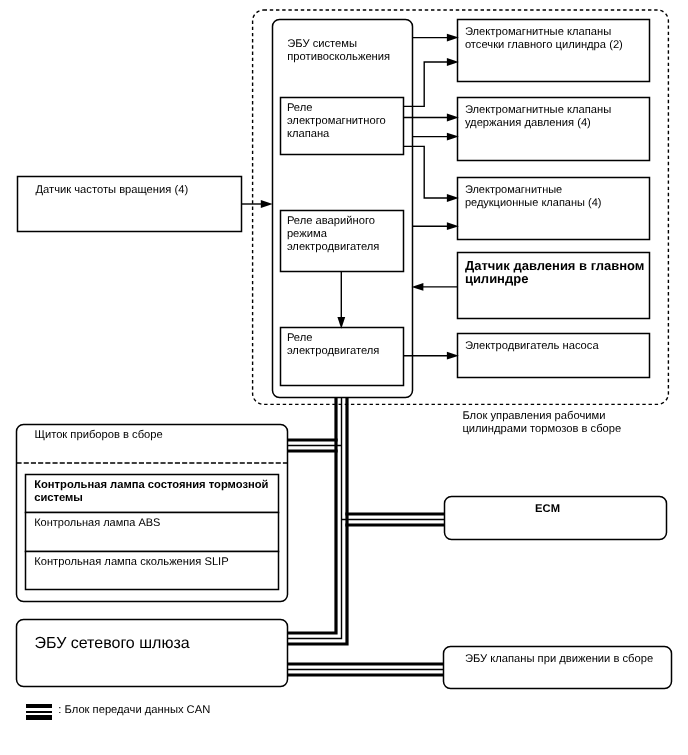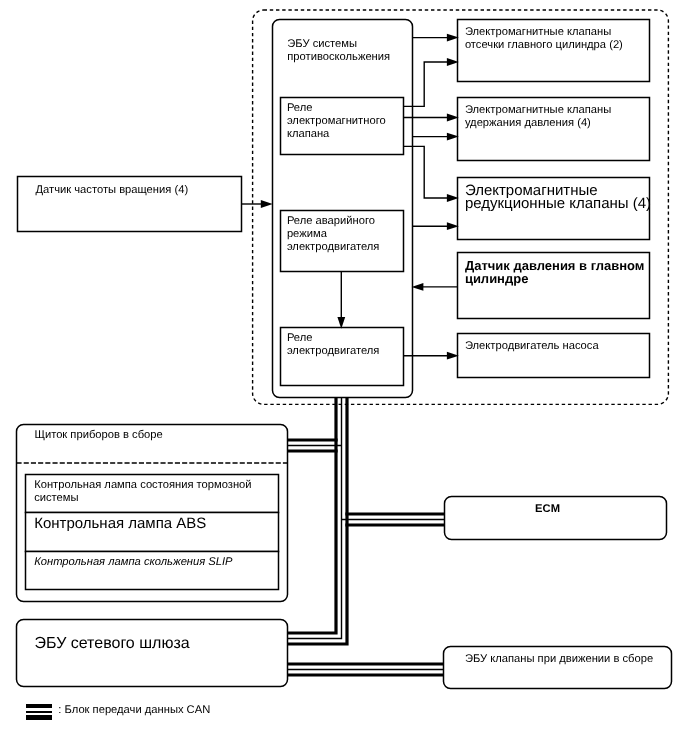--- a/index.html
+++ b/index.html
@@ -13,20 +13,22 @@
   .group-label{position:absolute;font-size:11px;line-height:13.5px;white-space:pre;color:#000;}
   .legend-icon{position:absolute;}
   .legend-icon span{position:absolute;left:0;right:0;background:#000;display:block;}
   .legend-text{position:absolute;font-size:11px;line-height:13px;white-space:pre;color:#000;}
 </style>
 </head>
 <body>
 
 <div id="diagram-canvas">
 
+  <div class="group-label" style="left: 462.4px; top: 409.9px; font-size: 11.2px; line-height: 13px;">Блок управления рабочими
+цилиндрами тормозов в сборе</div>
 
   <svg id="box-layer" viewBox="0 0 688 755" xmlns="http://www.w3.org/2000/svg">
       <rect x="17.5" y="176.5" width="224" height="55" fill="#ffffff" stroke="#000000" stroke-width="1.5"></rect>
       <rect x="272.5" y="19.5" width="140" height="378" rx="7" ry="7" fill="#ffffff" stroke="#000000" stroke-width="1.5"></rect>
       <rect x="280.5" y="97.5" width="123" height="57" fill="#ffffff" stroke="#000000" stroke-width="1.5"></rect>
       <rect x="280.5" y="210.5" width="123" height="61" fill="#ffffff" stroke="#000000" stroke-width="1.5"></rect>
       <rect x="280.5" y="327.5" width="123" height="58" fill="#ffffff" stroke="#000000" stroke-width="1.5"></rect>
       <rect x="457.5" y="19.5" width="192" height="62" fill="#ffffff" stroke="#000000" stroke-width="1.5"></rect>
       <rect x="457.5" y="97.5" width="192" height="63" fill="#ffffff" stroke="#000000" stroke-width="1.5"></rect>
       <rect x="457.5" y="177.5" width="192" height="62" fill="#ffffff" stroke="#000000" stroke-width="1.5"></rect>
@@ -50,30 +52,30 @@
 клапана</div>
       <div class="node-label" style="left: 286.9px; top: 215px; font-size: 11.2px; line-height: 13px;">Реле аварийного
 режима
 электродвигателя</div>
       <div class="node-label" style="left: 286.9px; top: 332px; font-size: 11.2px; line-height: 13px;">Реле
 электродвигателя</div>
       <div class="node-label" style="left: 464.9px; top: 25.9px; font-size: 11.2px; line-height: 13px;">Электромагнитные клапаны
 отсечки главного цилиндра (2)</div>
       <div class="node-label" style="left: 464.9px; top: 103.9px; font-size: 11.2px; line-height: 13px;">Электромагнитные клапаны
 удержания давления (4)</div>
-      <div class="node-label" style="left: 464.9px; top: 183.9px; font-size: 15px; line-height: 13px;">Электромагнитные
+      <div class="node-label" style="left: 464.9px; top: 183.9px; font-size: 11px; line-height: 13px;">Электромагнитные
 редукционные клапаны (4)</div>
       <div class="node-label" style="left: 464.9px; top: 258.9px; font-size: 13px; line-height: 13px; font-weight: bold;">Датчик давления в главном
 цилиндре</div>
       <div class="node-label" style="left: 464.9px; top: 339.9px; font-size: 11.2px; line-height: 13px;">Электродвигатель насоса</div>
       <div class="node-label" style="left: 34.4px; top: 429px; font-size: 11.2px; line-height: 13px; text-align: right;">Щиток приборов в сборе</div>
-      <div class="node-label" style="left: 34.2px; top: 479px; font-size: 11.2px; line-height: 13px;">Контрольная лампа состояния тормозной
+      <div class="node-label" style="left: 34.2px; top: 479px; font-size: 11.2px; line-height: 13px; font-weight: bold;">Контрольная лампа состояния тормозной
 системы</div>
-      <div class="node-label" style="left: 34.2px; top: 517px; font-size: 15px; line-height: 13px;">Контрольная лампа ABS</div>
-      <div class="node-label" style="left: 34.2px; top: 556px; font-size: 11.2px; line-height: 13px; font-style: italic;">Контрольная лампа скольжения SLIP</div>
+      <div class="node-label" style="left: 34.2px; top: 517px; font-size: 11px; line-height: 13px;">Контрольная лампа ABS</div>
+      <div class="node-label" style="left: 34.2px; top: 556px; font-size: 11.2px; line-height: 13px;">Контрольная лампа скольжения SLIP</div>
       <div class="node-label" style="left: 34.5px; top: 636.8px; font-size: 16px; line-height: 13px;">ЭБУ сетевого шлюза</div>
       <div class="node-label" style="left: 535.1px; top: 503.2px; font-size: 11.2px; line-height: 13px; font-weight: bold;">ECM</div>
       <div class="node-label" style="left: 464.9px; top: 653.3px; font-size: 11.2px; line-height: 13px;">ЭБУ клапаны при движении в сборе</div>
     </div>
 
   <svg id="wire-layer" viewBox="0 0 688 755" xmlns="http://www.w3.org/2000/svg">
       <rect x="252.6" y="10" width="415.8" height="394.4" rx="11" ry="11" fill="none" stroke="#000000" stroke-width="1.4" stroke-dasharray="3.4 2.8"></rect>
       <line x1="16.5" x2="287.5" y1="463" y2="463" stroke="#000000" stroke-width="1.4" stroke-dasharray="5.1 2.1"></line>
       <polyline points="241.5,204 262.3,204" fill="none" stroke="#000000" stroke-width="1.4"></polyline>
       <polygon points="272.7,204 260.8,207.9 260.8,200.1" fill="#000000"></polygon>

